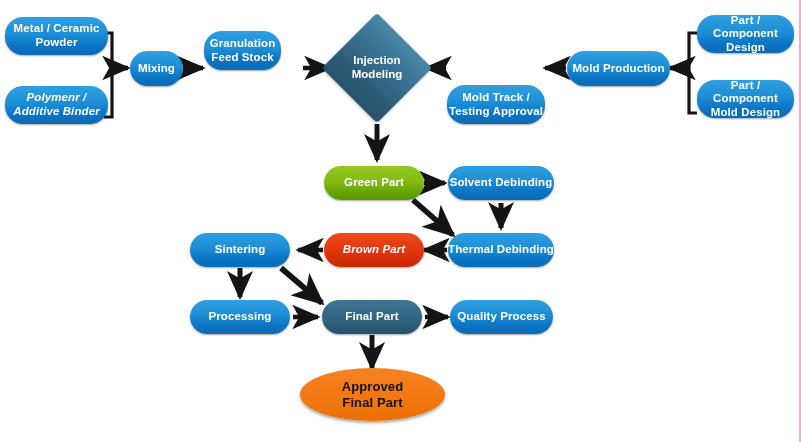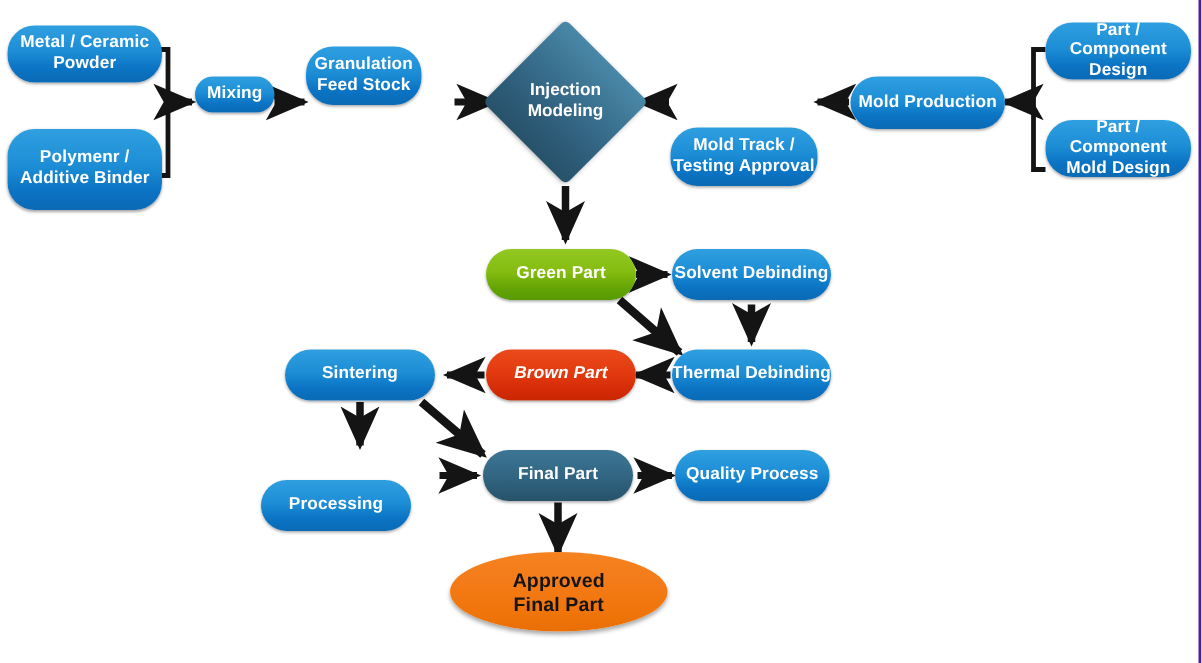--- a/index.html
+++ b/index.html
@@ -8,21 +8,21 @@
     background: #ffffff;
   }
   body {
     font-family: "Liberation Sans", sans-serif;
   }
   #canvas {
     position: relative;
     width: 801px;
     height: 442px;
     background: #ffffff;
-    border-right: 2px solid #4c1d95;
+    border-right: 2px solid #f9a8d4;
     box-sizing: border-box;
     overflow: hidden;
   }
   #svg-layer {
     position: absolute;
     left: 0;
     top: 0;
     width: 801px;
     height: 442px;
   }
@@ -153,24 +153,24 @@
     <line x1="293" y1="317" x2="318" y2="317" stroke="#141414" stroke-width="4.6" marker-end="url(#ah)"></line>
 
     <line x1="425" y1="317" x2="448" y2="317" stroke="#141414" stroke-width="4.6" marker-end="url(#ah)"></line>
 
     <line x1="372" y1="335" x2="372" y2="368" stroke="#141414" stroke-width="5" marker-end="url(#ahbig)"></line>
   </svg>
 
   <div class="node pill" style="left:5px; top:17px; width:103px; height:38px;">Metal / Ceramic
 Powder</div>
 
-  <div class="node pill" style="left:5px; top:86px; width:103px; height:54px;">Polymenr /
+  <div class="node pill" style="left:5px; top:86px; width:103px; height:38px;font-style:italic;">Polymenr /
 Additive Binder</div>
 
-  <div class="node pill" style="left:130px; top:51px; width:53px; height:24px;">Mixing</div>
+  <div class="node pill" style="left:130px; top:51px; width:53px; height:35px;">Mixing</div>
 
   <div class="node pill" style="left:204px; top:31px; width:77px; height:39px;">Granulation
 Feed Stock</div>
 
   <div class="diamond-wrap" style="left:338px; top:29px; width:78px; height:78px;">
     <div class="diamond-shape"></div>
     <div class="diamond-label">Injection
 Modeling</div>
   </div>
 
@@ -188,21 +188,21 @@
   <div class="node pill-green" style="left:324px; top:166px; width:100px; height:34px;">Green Part</div>
 
   <div class="node pill" style="left:448px; top:166px; width:106px; height:34px;">Solvent Debinding</div>
 
   <div class="node pill" style="left:448px; top:233px; width:106px; height:34px;">Thermal Debinding</div>
 
   <div class="node pill-red" style="left:324px; top:233px; width:100px; height:34px;">Brown Part</div>
 
   <div class="node pill" style="left:190px; top:233px; width:100px; height:34px;">Sintering</div>
 
-  <div class="node pill" style="left:174px; top:300px; width:100px; height:34px;margin-top:20px;">Processing</div>
+  <div class="node pill" style="left:190px; top:300px; width:100px; height:34px;">Processing</div>
 
   <div class="node pill-dark" style="left:322px; top:300px; width:100px; height:34px;">Final Part</div>
 
   <div class="node pill" style="left:450px; top:300px; width:103px; height:34px;">Quality Process</div>
 
   <div class="node ellipse-orange" style="left:300px; top:368px; width:145px; height:53px;">Approved
 Final Part</div>
 
 </div>
 

